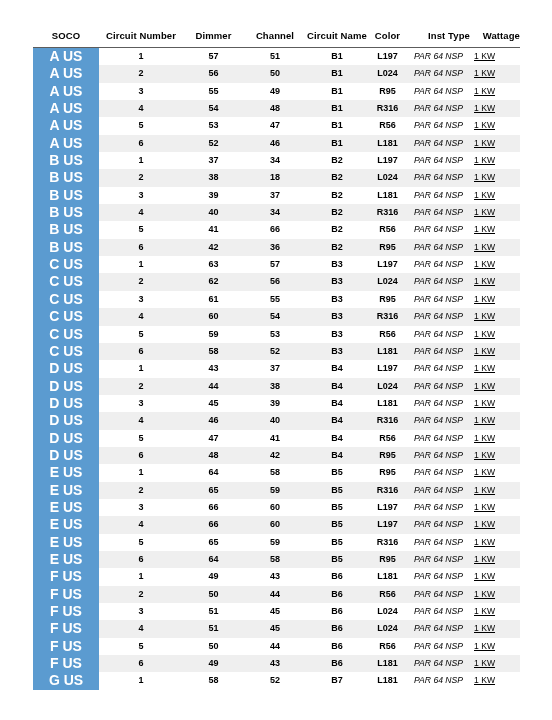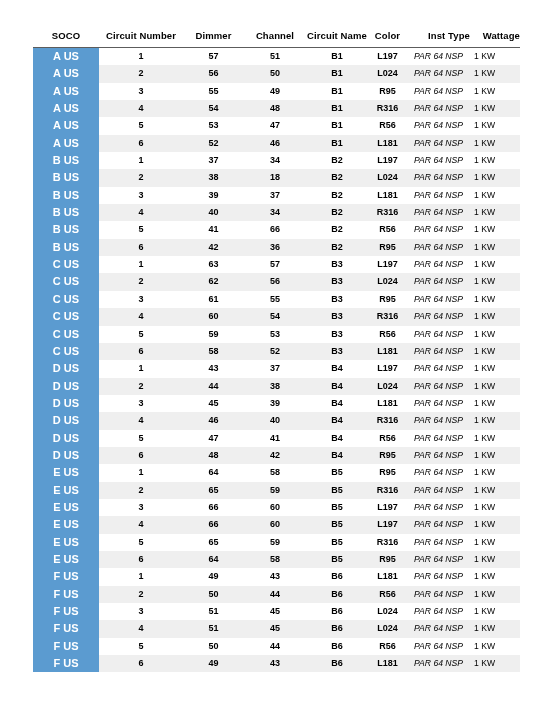--- a/index.html
+++ b/index.html
@@ -61,31 +61,31 @@
     text-align: center;
     padding: 0;
     height: 17.35px;
     line-height: 17.35px;
     white-space: nowrap;
     background: #ffffff;
   }
   tbody td.soco {
     background: #5b9bd0;
     color: #ffffff;
-    font-size: 11px;
+    font-size: 14px;
     font-weight: bold;
     text-align: center;
   }
   tbody td.inst,
   tbody td.watt {
     font-weight: normal;
     font-size: 8.6px;
   }
   tbody td.inst { text-align: center; font-style: italic; }
-  tbody td.watt { text-align: left; padding-left: 4px; }
+  tbody td.watt { text-align: left; padding-left: 4px; text-decoration: underline; }
 </style>
 </head>
 <body>
 
 <div id="sheet">
   <table class="lx">
     <colgroup>
       <col class="c-soco">
         <col class="c-circuit">
         <col class="c-dimmer">
@@ -461,15 +461,25 @@
         <tr class="alt">
           <td class="soco">F US</td>
           <td class="circuit">6</td>
           <td class="dimmer">49</td>
           <td class="channel">43</td>
           <td class="cname">B6</td>
           <td class="color">L181</td>
           <td class="inst">PAR 64 NSP</td>
           <td class="watt">1 KW</td>
         </tr>
+        <tr class="">
+          <td class="soco">G US</td>
+          <td class="circuit">1</td>
+          <td class="dimmer">58</td>
+          <td class="channel">52</td>
+          <td class="cname">B7</td>
+          <td class="color">L181</td>
+          <td class="inst">PAR 64 NSP</td>
+          <td class="watt">1 KW</td>
+        </tr>
       </tbody>
   </table>
 </div>
 
 </body></html>

